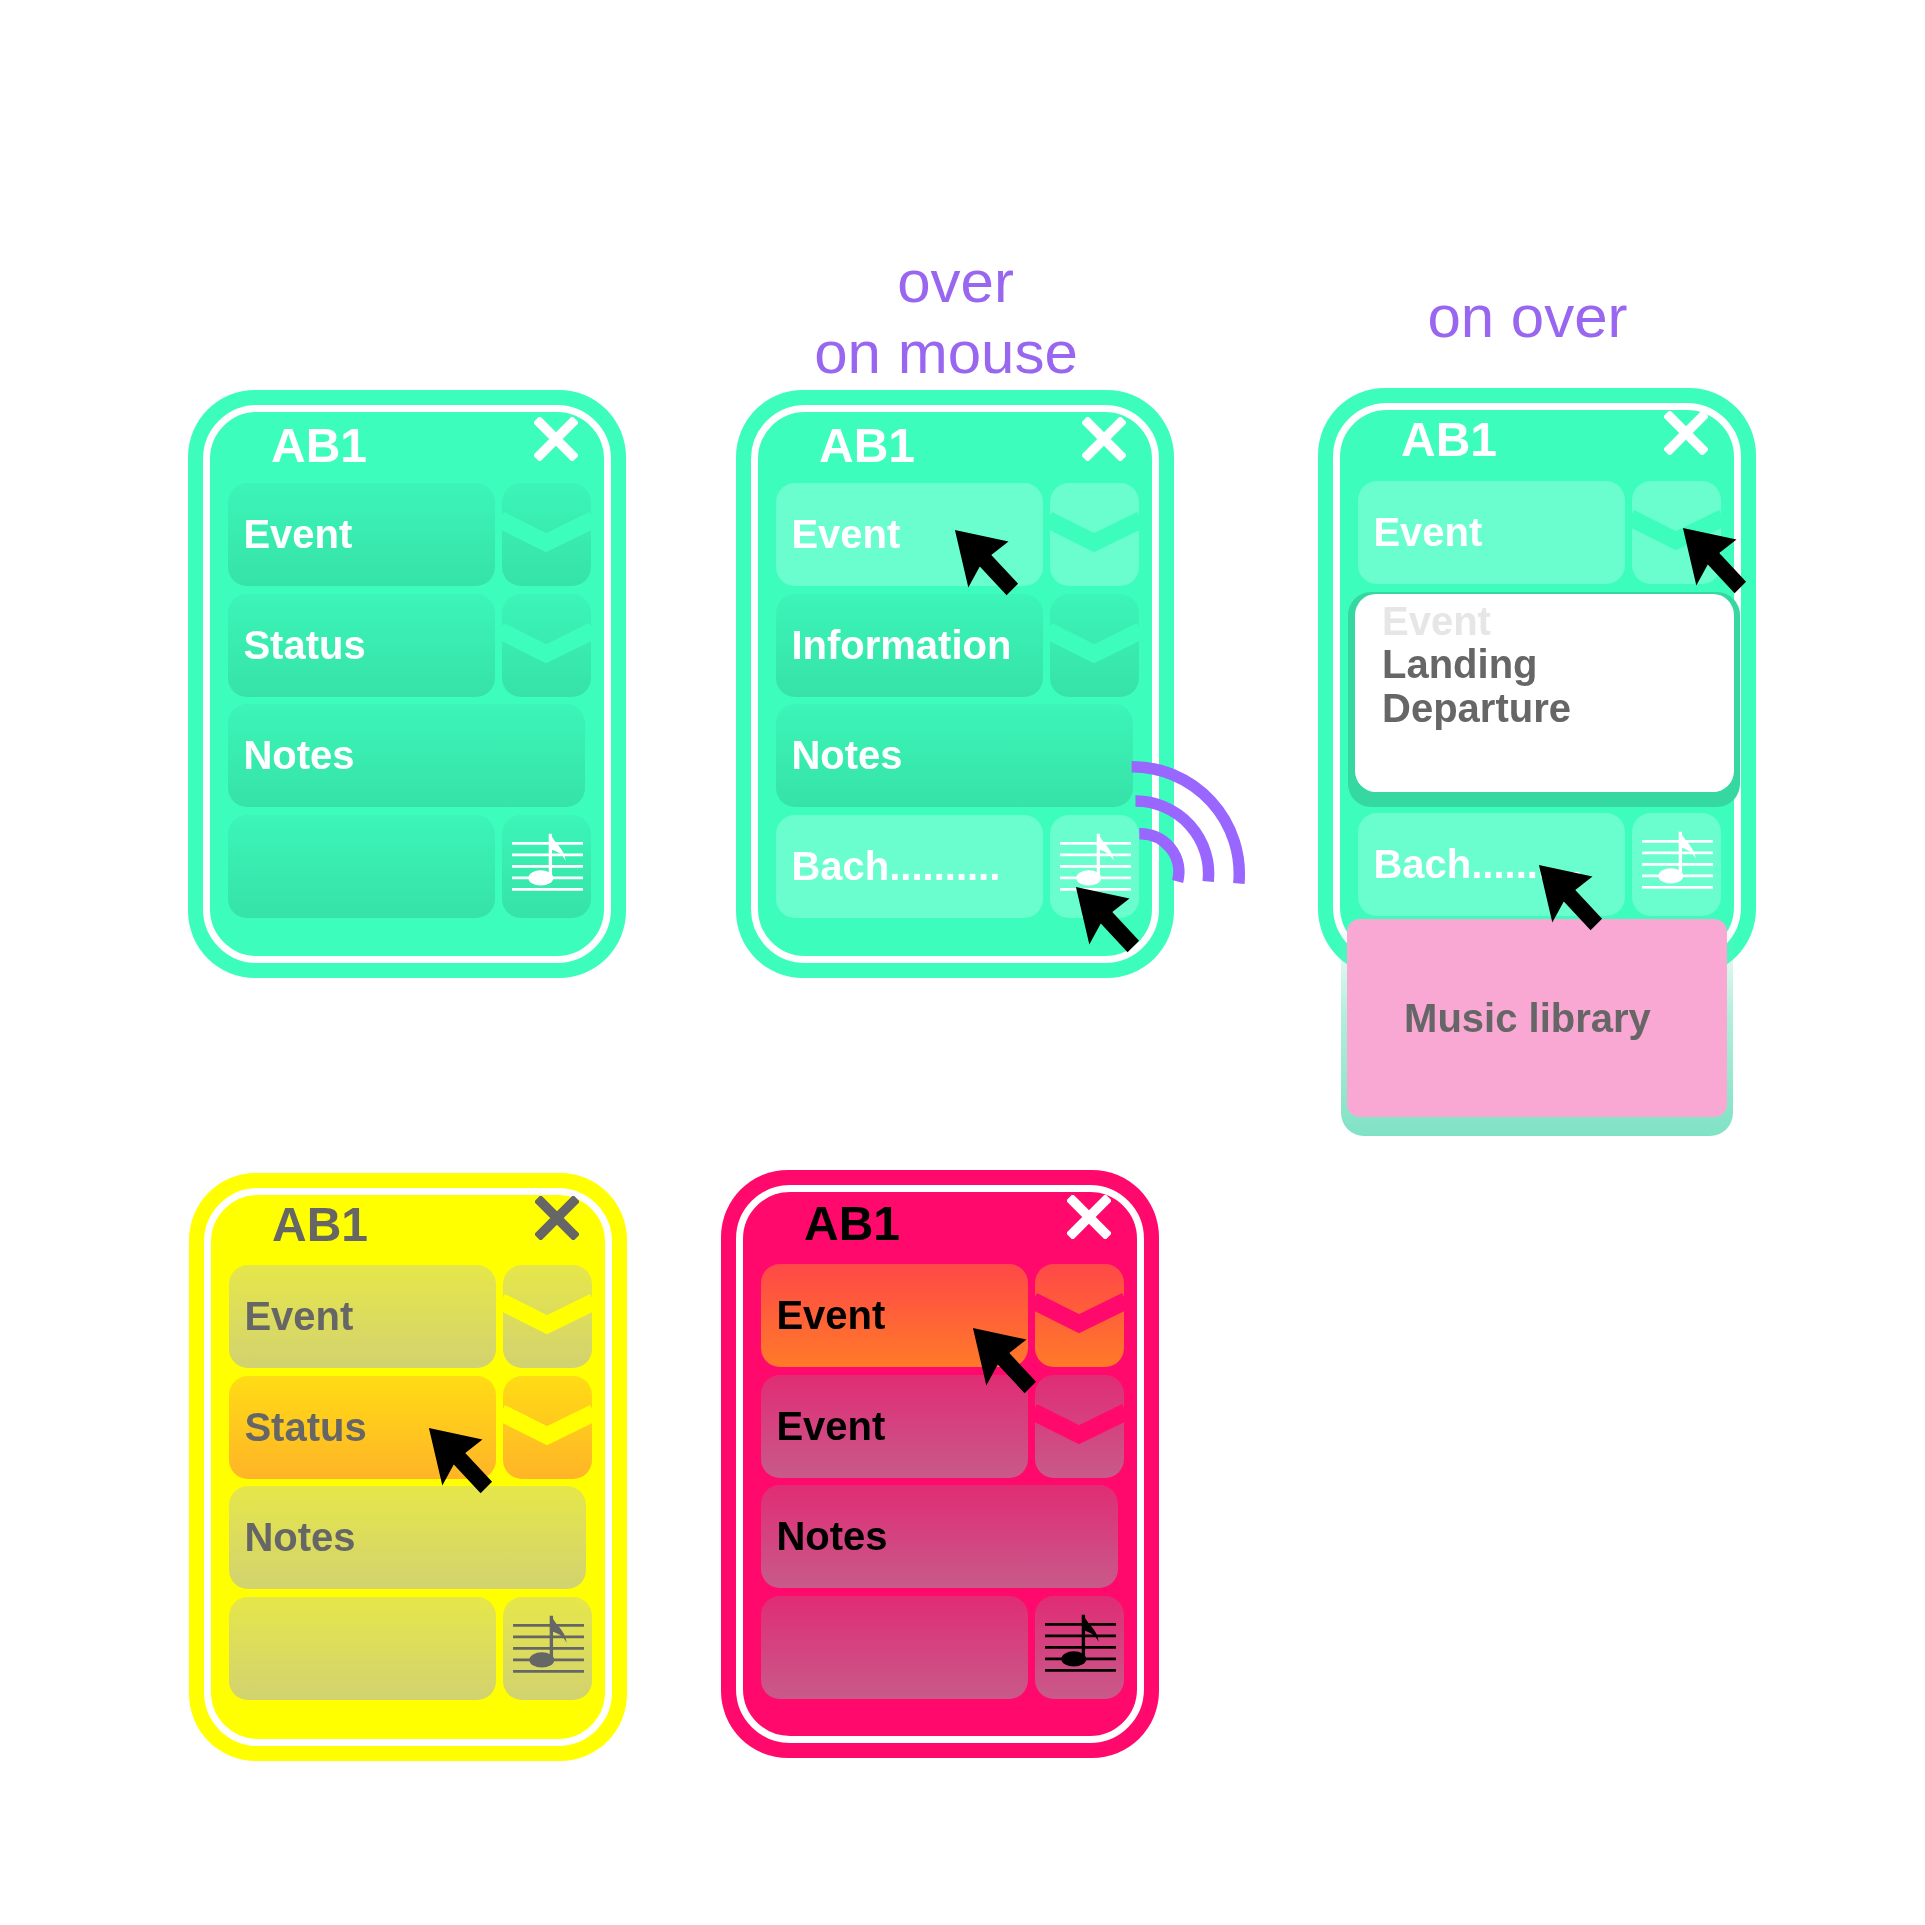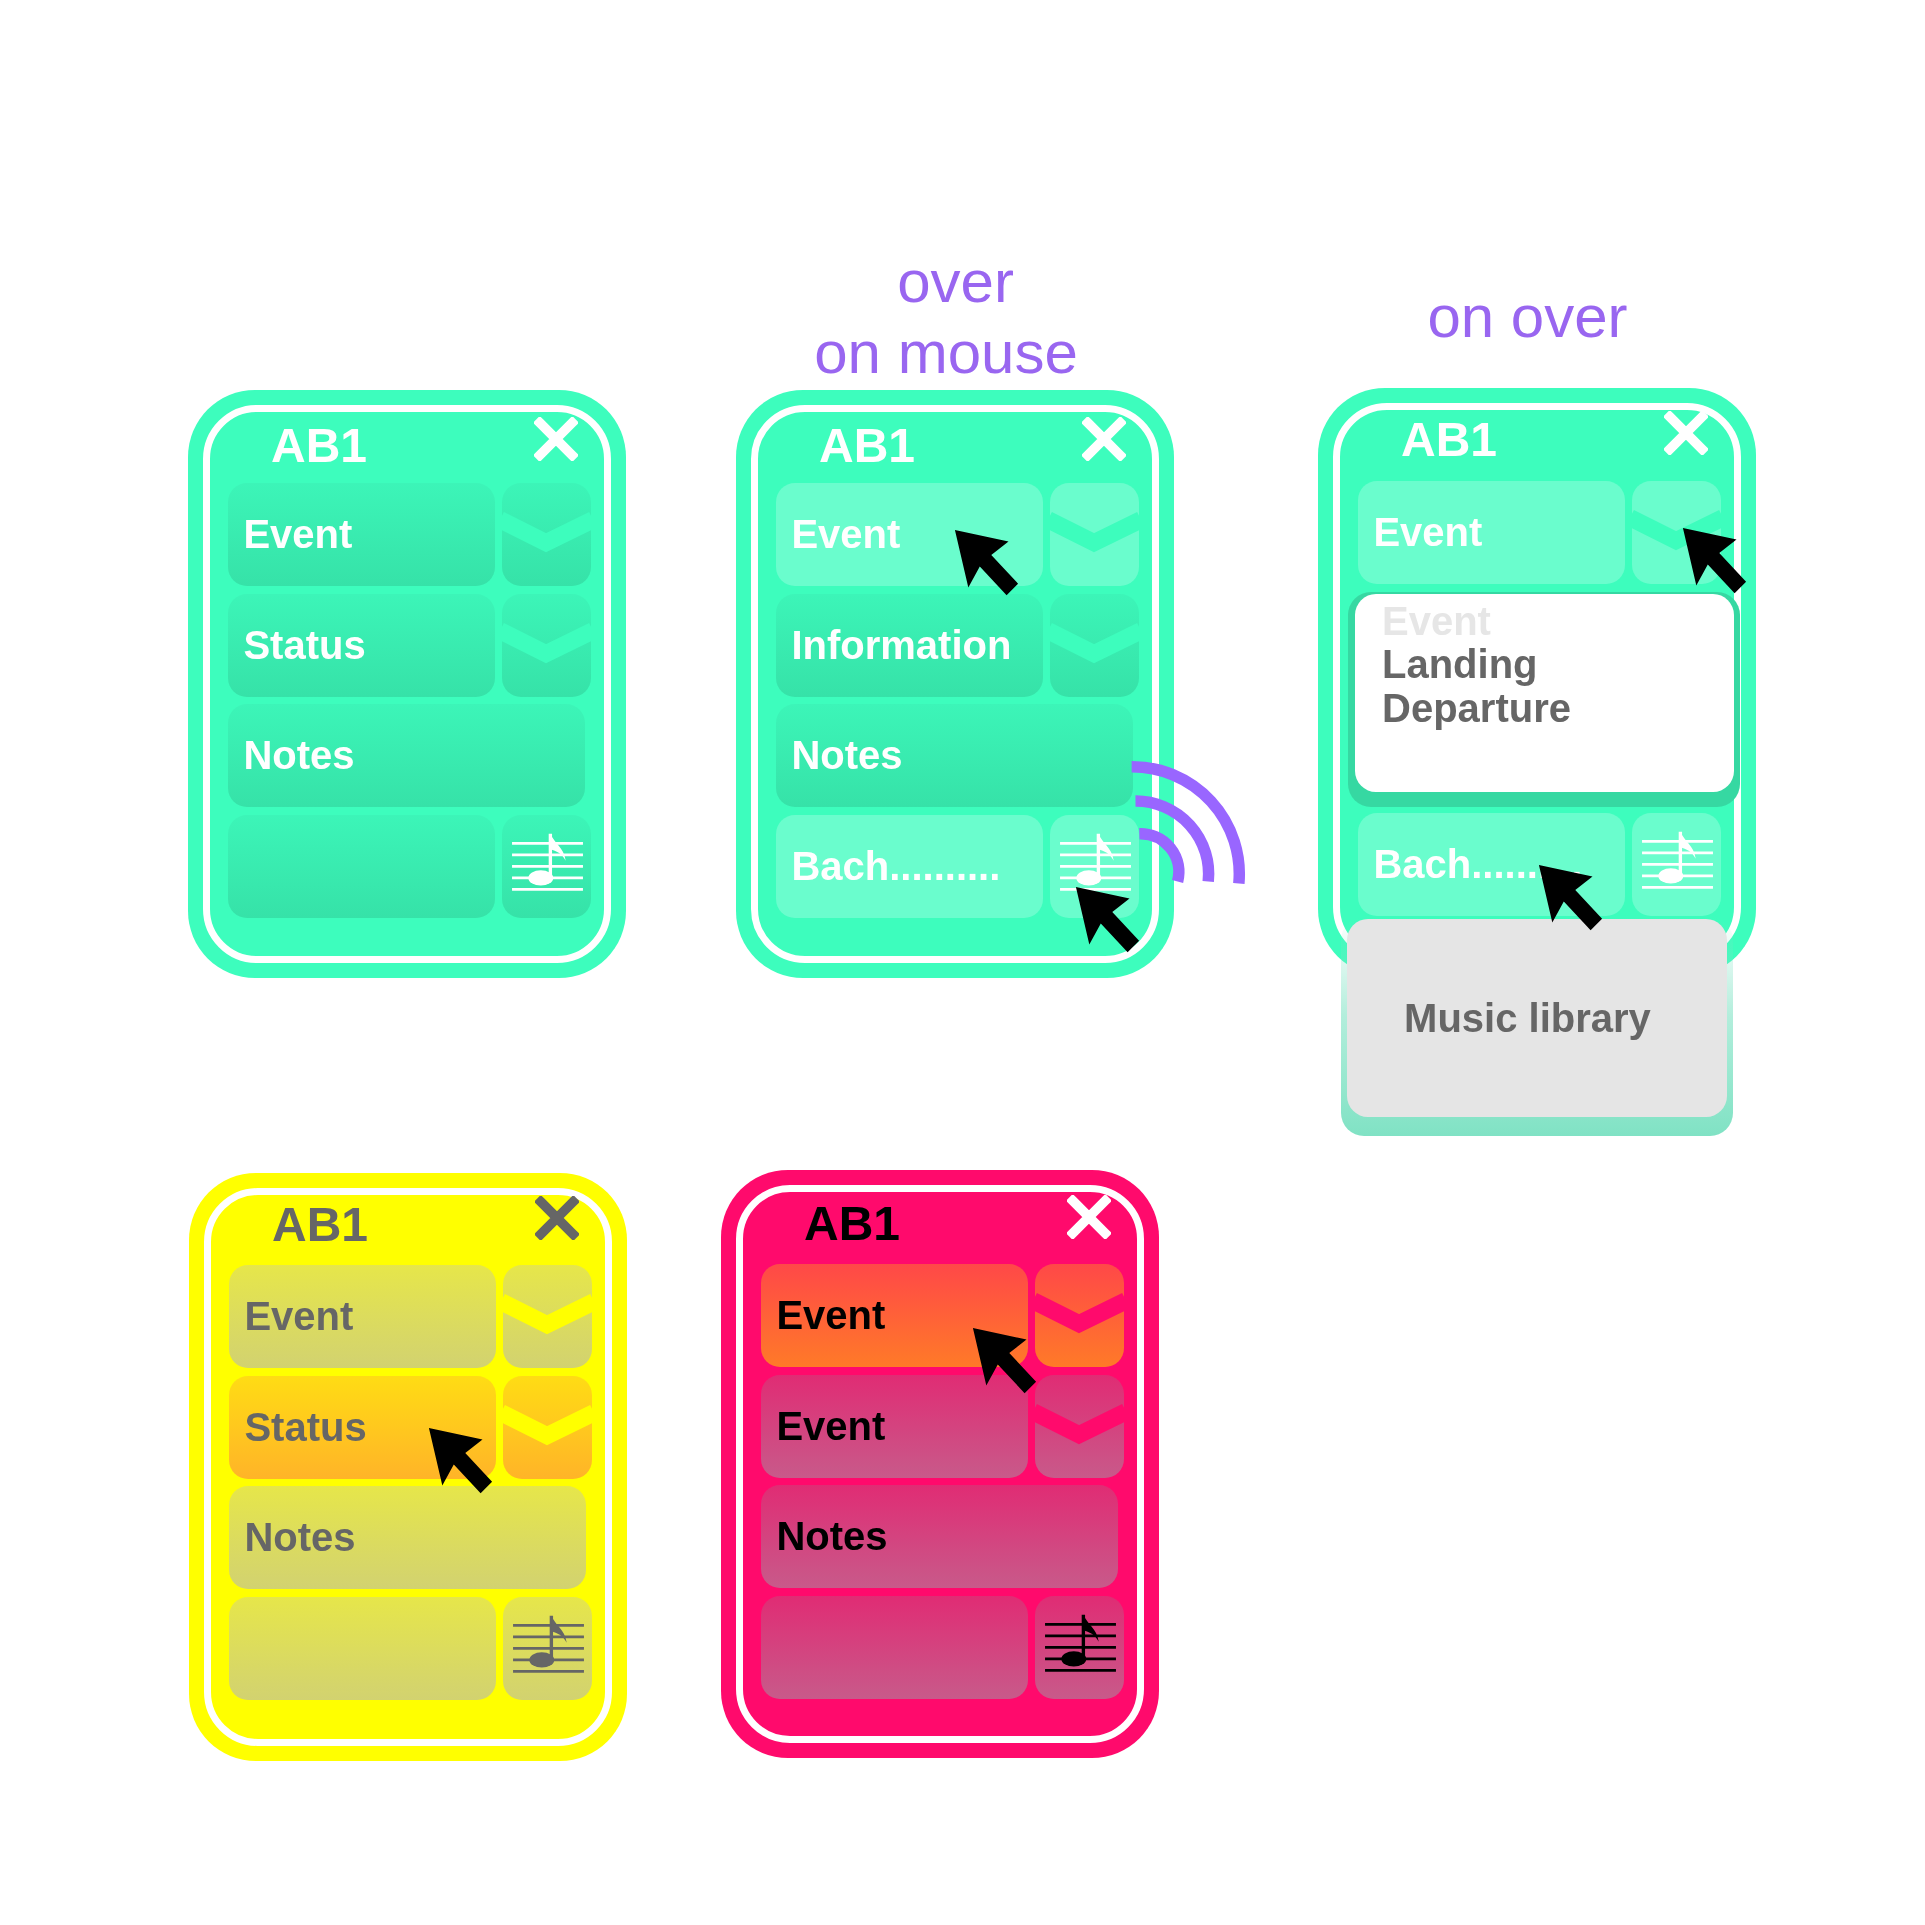--- a/index.html
+++ b/index.html
@@ -19,21 +19,21 @@
   .cell.side { left:274px; width:89px; }
   .cell .txt { position:absolute; left:15.4px; top:0; line-height:103px; font-size:40px; font-weight:bold; white-space:nowrap; }
   .chev { position:absolute; left:0; top:0; width:89px; height:103px; }
   .note { position:absolute; left:7.7px; top:15.4px; width:75px; height:69px; }
   .cursor { position:absolute; width:67px; height:75px; }
   .waves { position:absolute; }
   .dropdown { position:absolute; background:#fff; border-radius:21px; }
   .dd-shadow { position:absolute; border-radius:23px; }
   .dd-item { position:absolute; left:27px; font-size:40px; font-weight:bold; line-height:44px; white-space:nowrap; }
   .popup-edge { position:absolute; border-radius:23px; background:linear-gradient(to bottom, rgba(128,226,196,0) 0%, rgba(128,226,196,0.6) 45%, #80e2c4 100%); }
-  .popup { position:absolute; background:#e5e5e5; border-radius:21px; }
+  .popup { position:absolute; background:#f9a8d4; border-radius:13px; }
   .popup .txt { position:absolute; left:0; right:0; top:0; bottom:0; display:flex; align-items:center; justify-content:center;
                 font-size:40px; font-weight:bold; color:#666666; }
 </style>
 </head>
 <body>
 
 <svg width="0" height="0" style="position:absolute">
   <defs>
     <symbol id="sym-close" viewBox="0 0 46 46">
       <path d="M6 6 L40 40 M40 6 L6 40" stroke="currentColor" stroke-width="10" stroke-linecap="square"></path>

